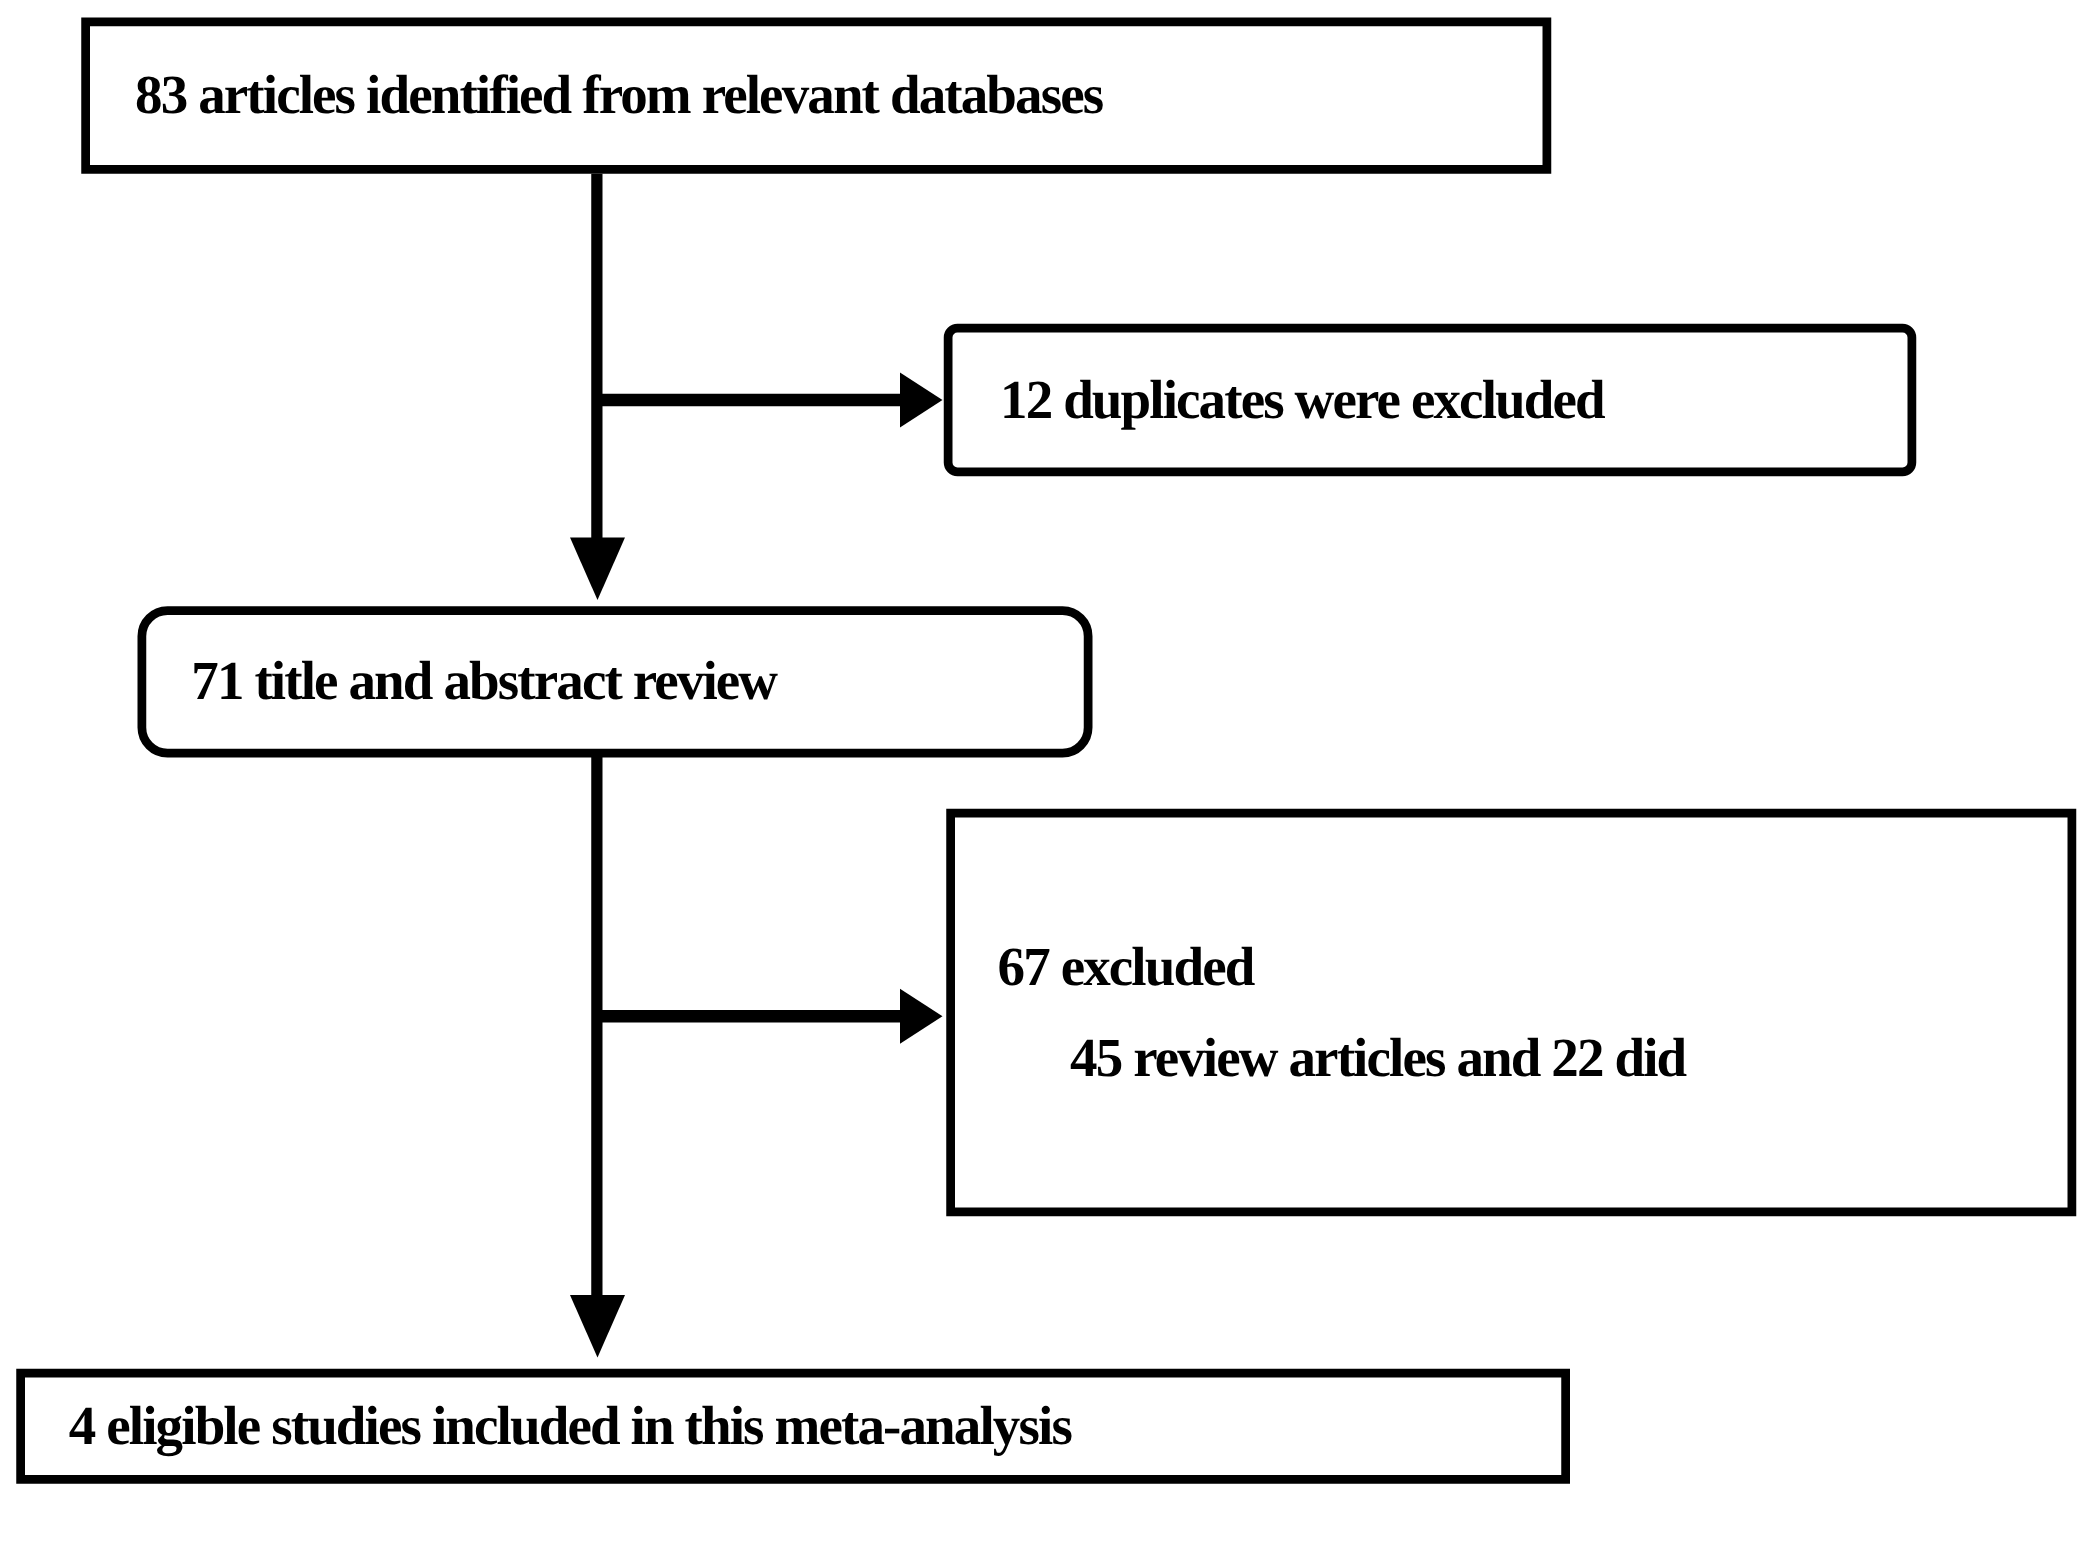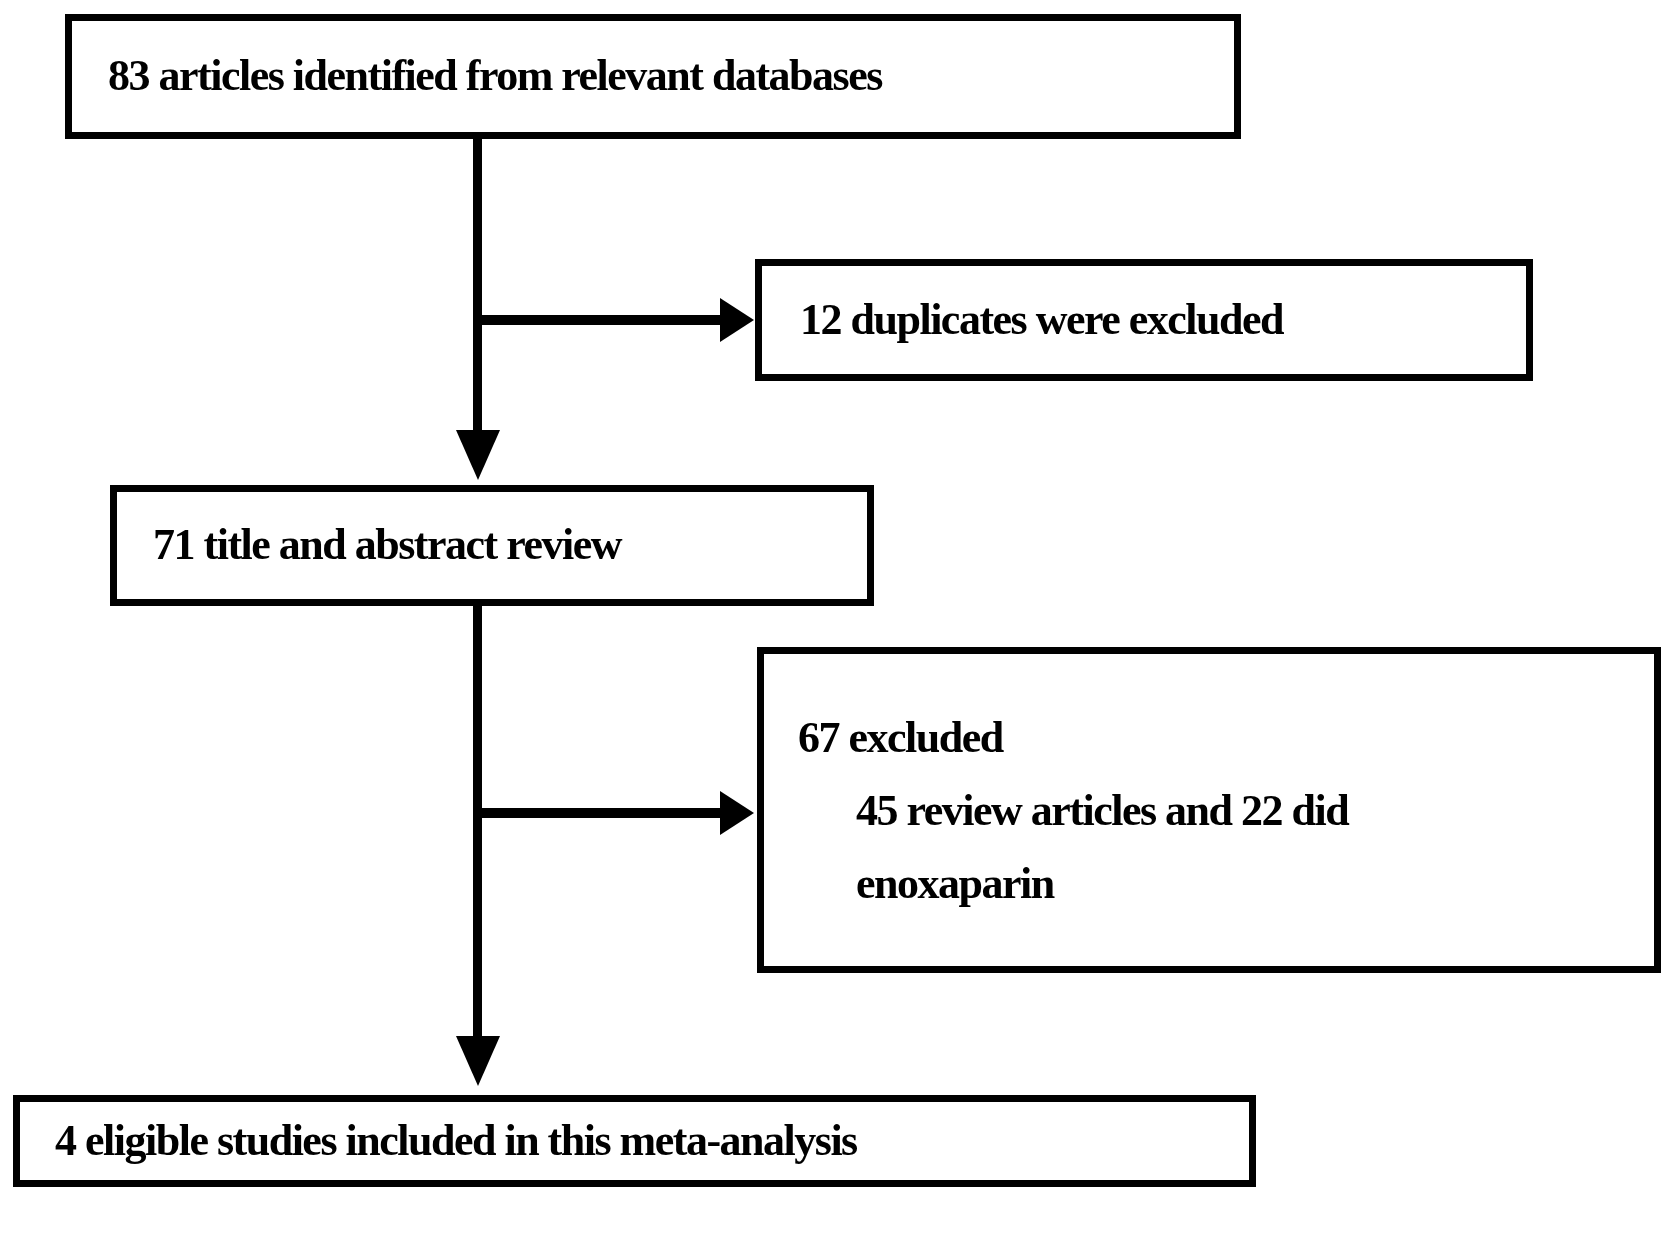--- a/index.html
+++ b/index.html
@@ -24,22 +24,22 @@
     background: #ffffff;
     display: flex;
     flex-direction: column;
     justify-content: center;
     font-size: 44px;
     letter-spacing: -1.5px;
     line-height: 1.1;
     white-space: nowrap;
   }
   #box-identified { left: 65px;  top: 14px;   width: 1176px; height: 125px; padding-left: 36px; }
-  #box-duplicates { left: 755px; top: 259px;  width: 778px;  height: 122px; padding-left: 38px; }
-  #box-screening  { left: 110px; top: 485px;  width: 764px;  height: 121px; padding-left: 36px; }
+  #box-duplicates { left: 755px; top: 259px;  width: 778px;  height: 122px; padding-left: 38px; border-radius: 11px; }
+  #box-screening  { left: 110px; top: 485px;  width: 764px;  height: 121px; padding-left: 36px; border-radius: 24px; }
   #box-excluded   { left: 757px; top: 647px;  width: 904px;  height: 326px; padding-left: 34px; }
   #box-eligible   { left: 13px;  top: 1095px; width: 1243px; height: 92px; padding-left: 35px; }
 
   #box-excluded .line { line-height: 73px; }
   #box-excluded .line.indent { padding-left: 58px; }
 
   .vline, .hline {
     position: absolute;
     background: #000000;
   }
@@ -96,20 +96,19 @@
     <span>12 duplicates were excluded</span>
   </div>
 
   <div id="box-screening" class="node">
     <span>71 title and abstract review</span>
   </div>
 
   <div id="box-excluded" class="node">
     <div class="line">67 excluded</div>
     <div class="line indent">45 review articles and 22 did</div>
-    <div class="line indent">enoxaparin</div>
   </div>
 
   <div id="box-eligible" class="node">
     <span>4 eligible studies included in this meta-analysis</span>
   </div>
 
 </div>
 
 </body></html>

